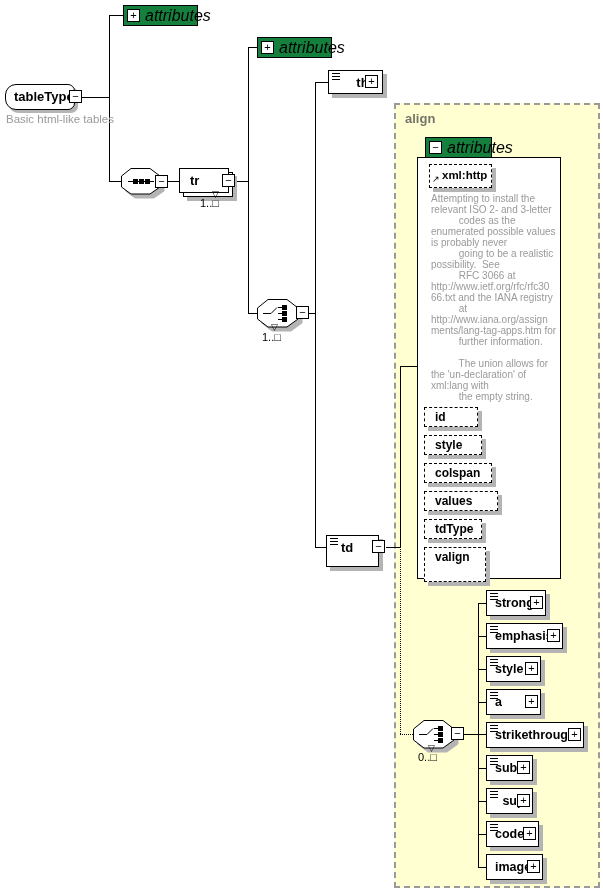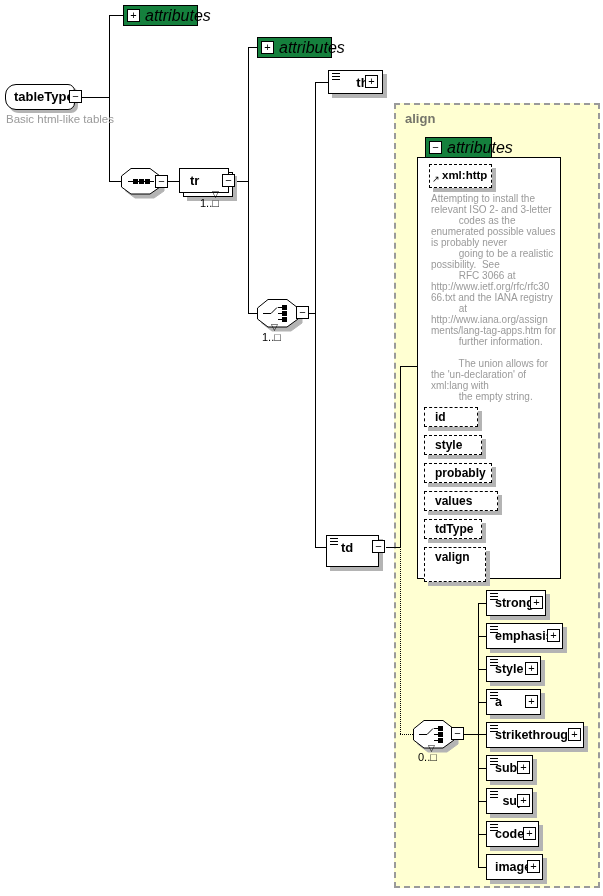--- a/index.html
+++ b/index.html
@@ -185,21 +185,21 @@
 xml:lang with
           the empty string.</div>
 
   <div class="dbox z2" style="left:424px;top:407px;width:54px;height:20px;">
     <span class="dlbl">id</span>
     </div>
   <div class="dbox z2" style="left:424px;top:435px;width:58px;height:20px;">
     <span class="dlbl">style</span>
     </div>
   <div class="dbox z2" style="left:424px;top:463px;width:68px;height:20px;">
-    <span class="dlbl">probably</span>
+    <span class="dlbl">colspan</span>
     </div>
   <div class="dbox z2" style="left:424px;top:491px;width:74px;height:20px;">
     <span class="dlbl">values</span>
     </div>
   <div class="dbox z2" style="left:424px;top:519px;width:58px;height:20px;">
     <span class="dlbl">tdType</span>
     </div>
   <div class="dbox z2" style="left:424px;top:547px;width:62px;height:35px;">
     <span class="dlbl">valign</span>
     </div>

